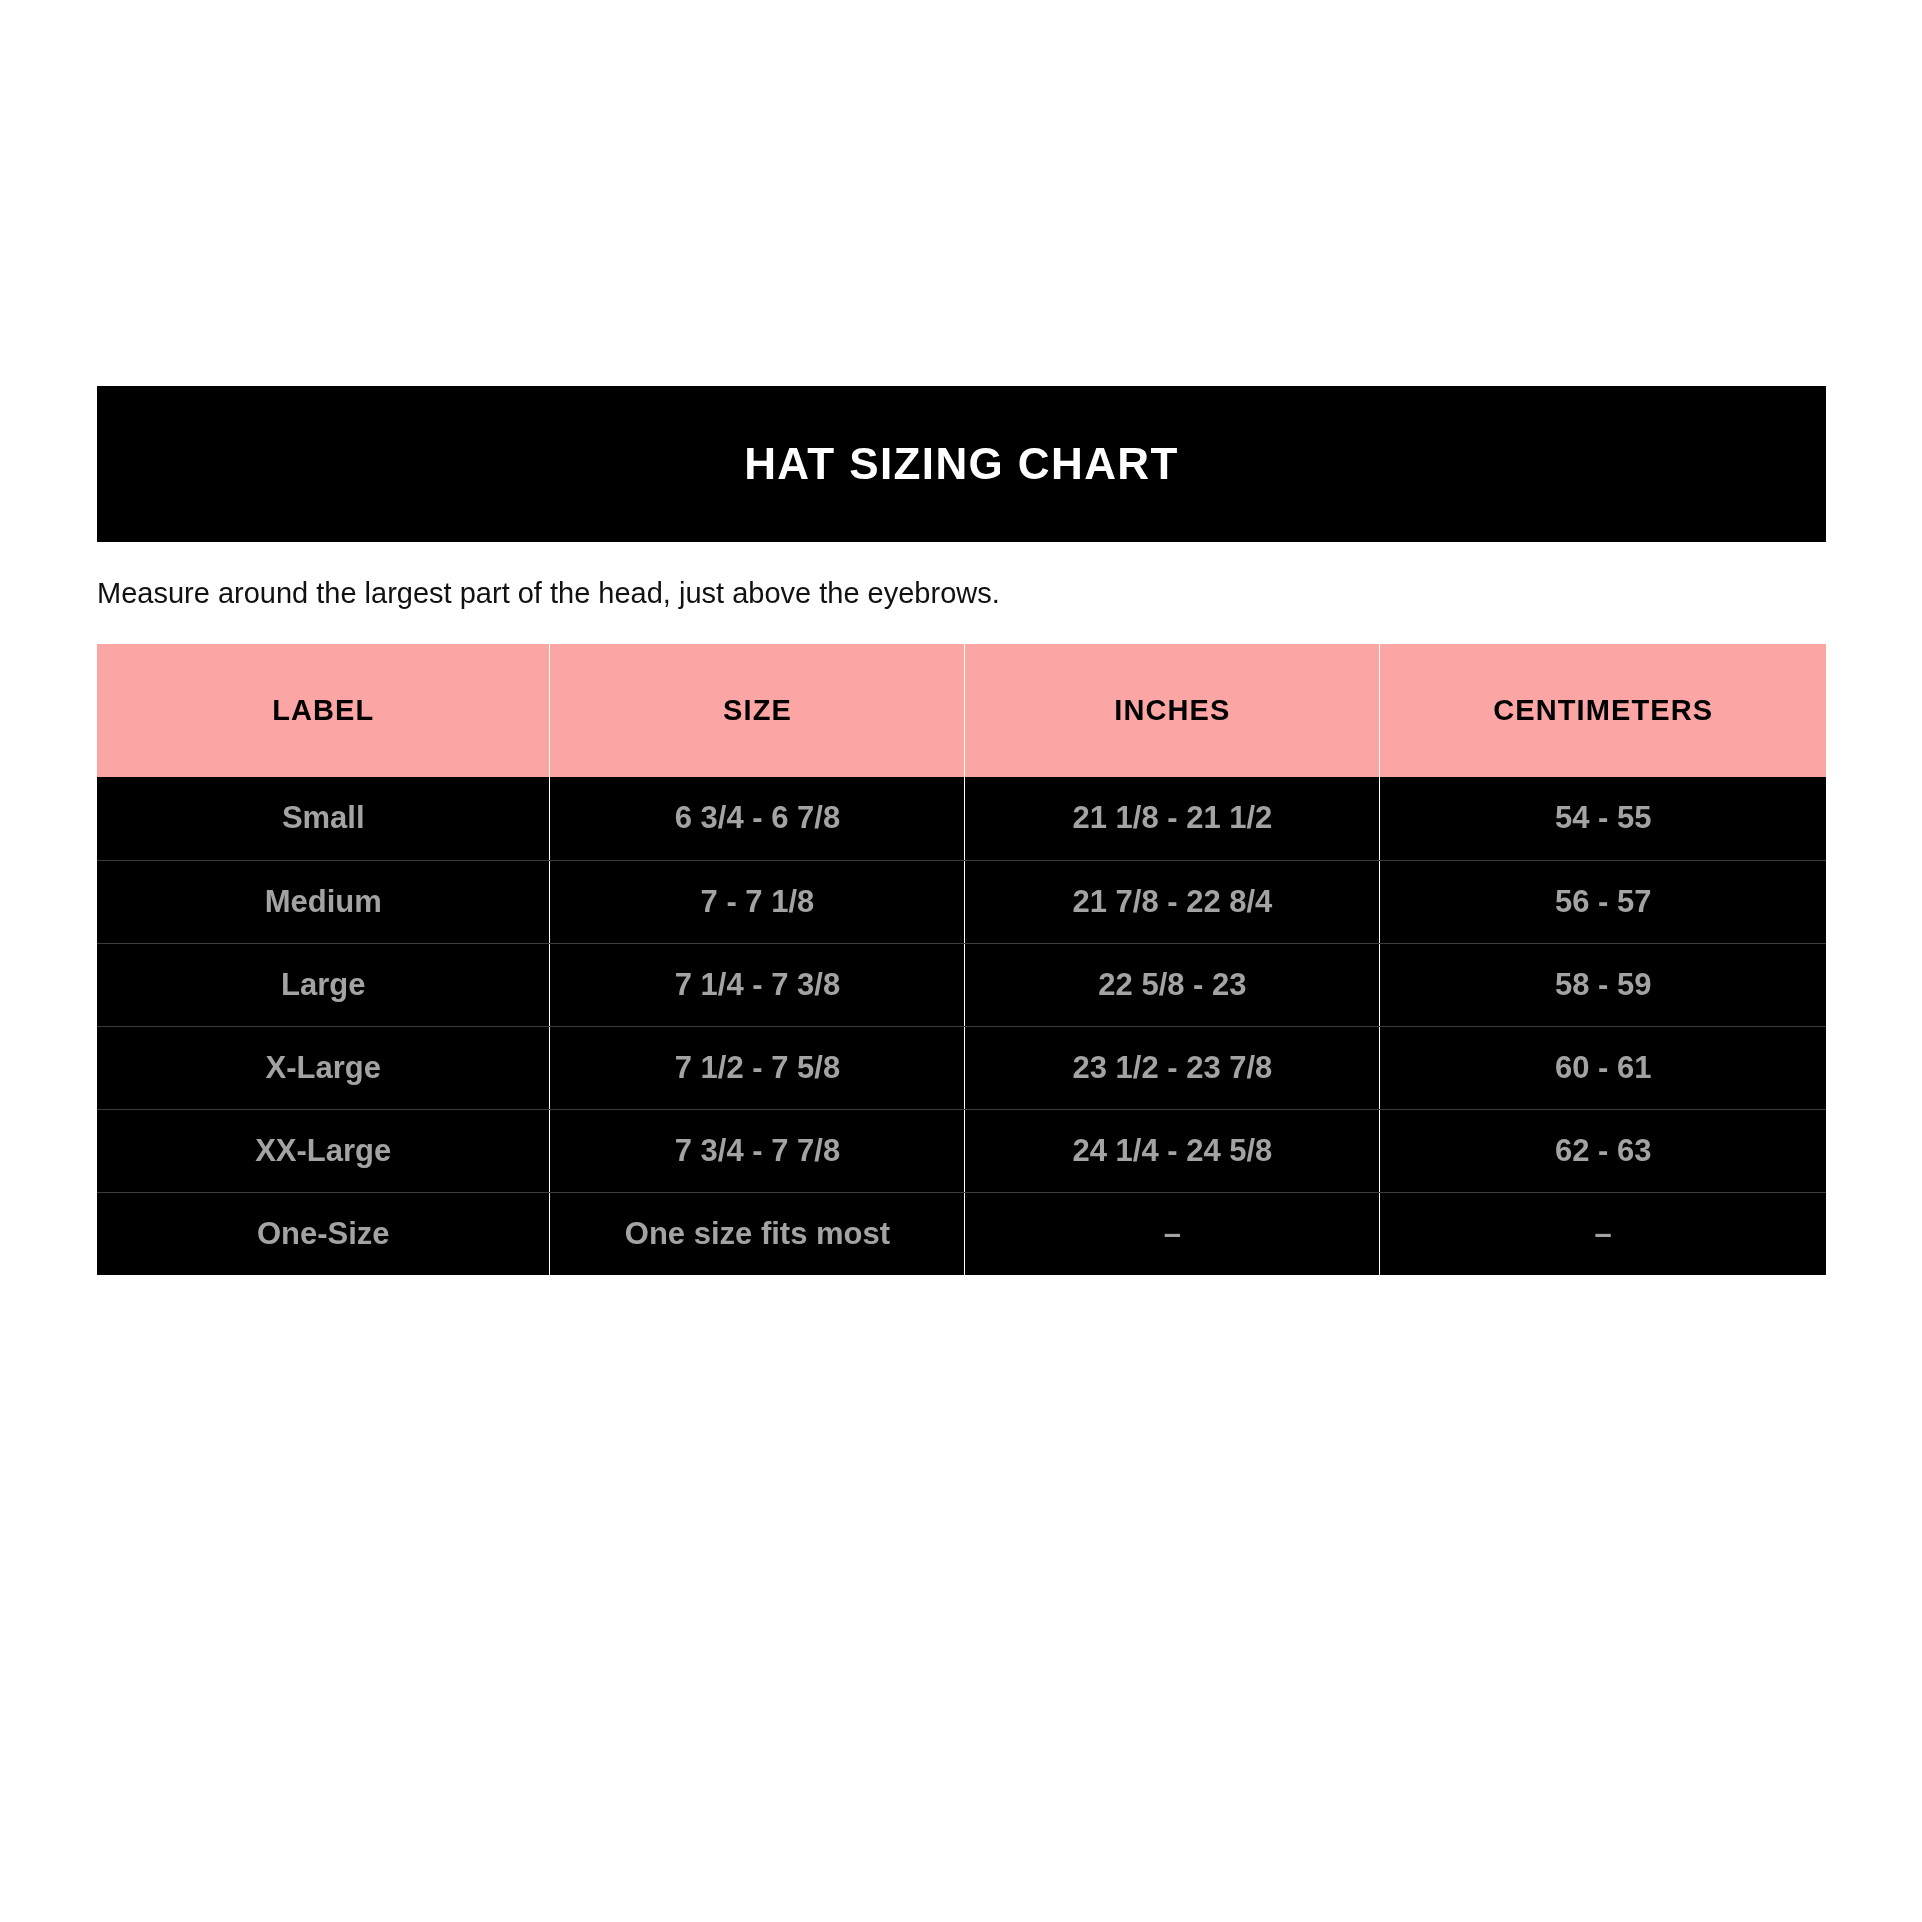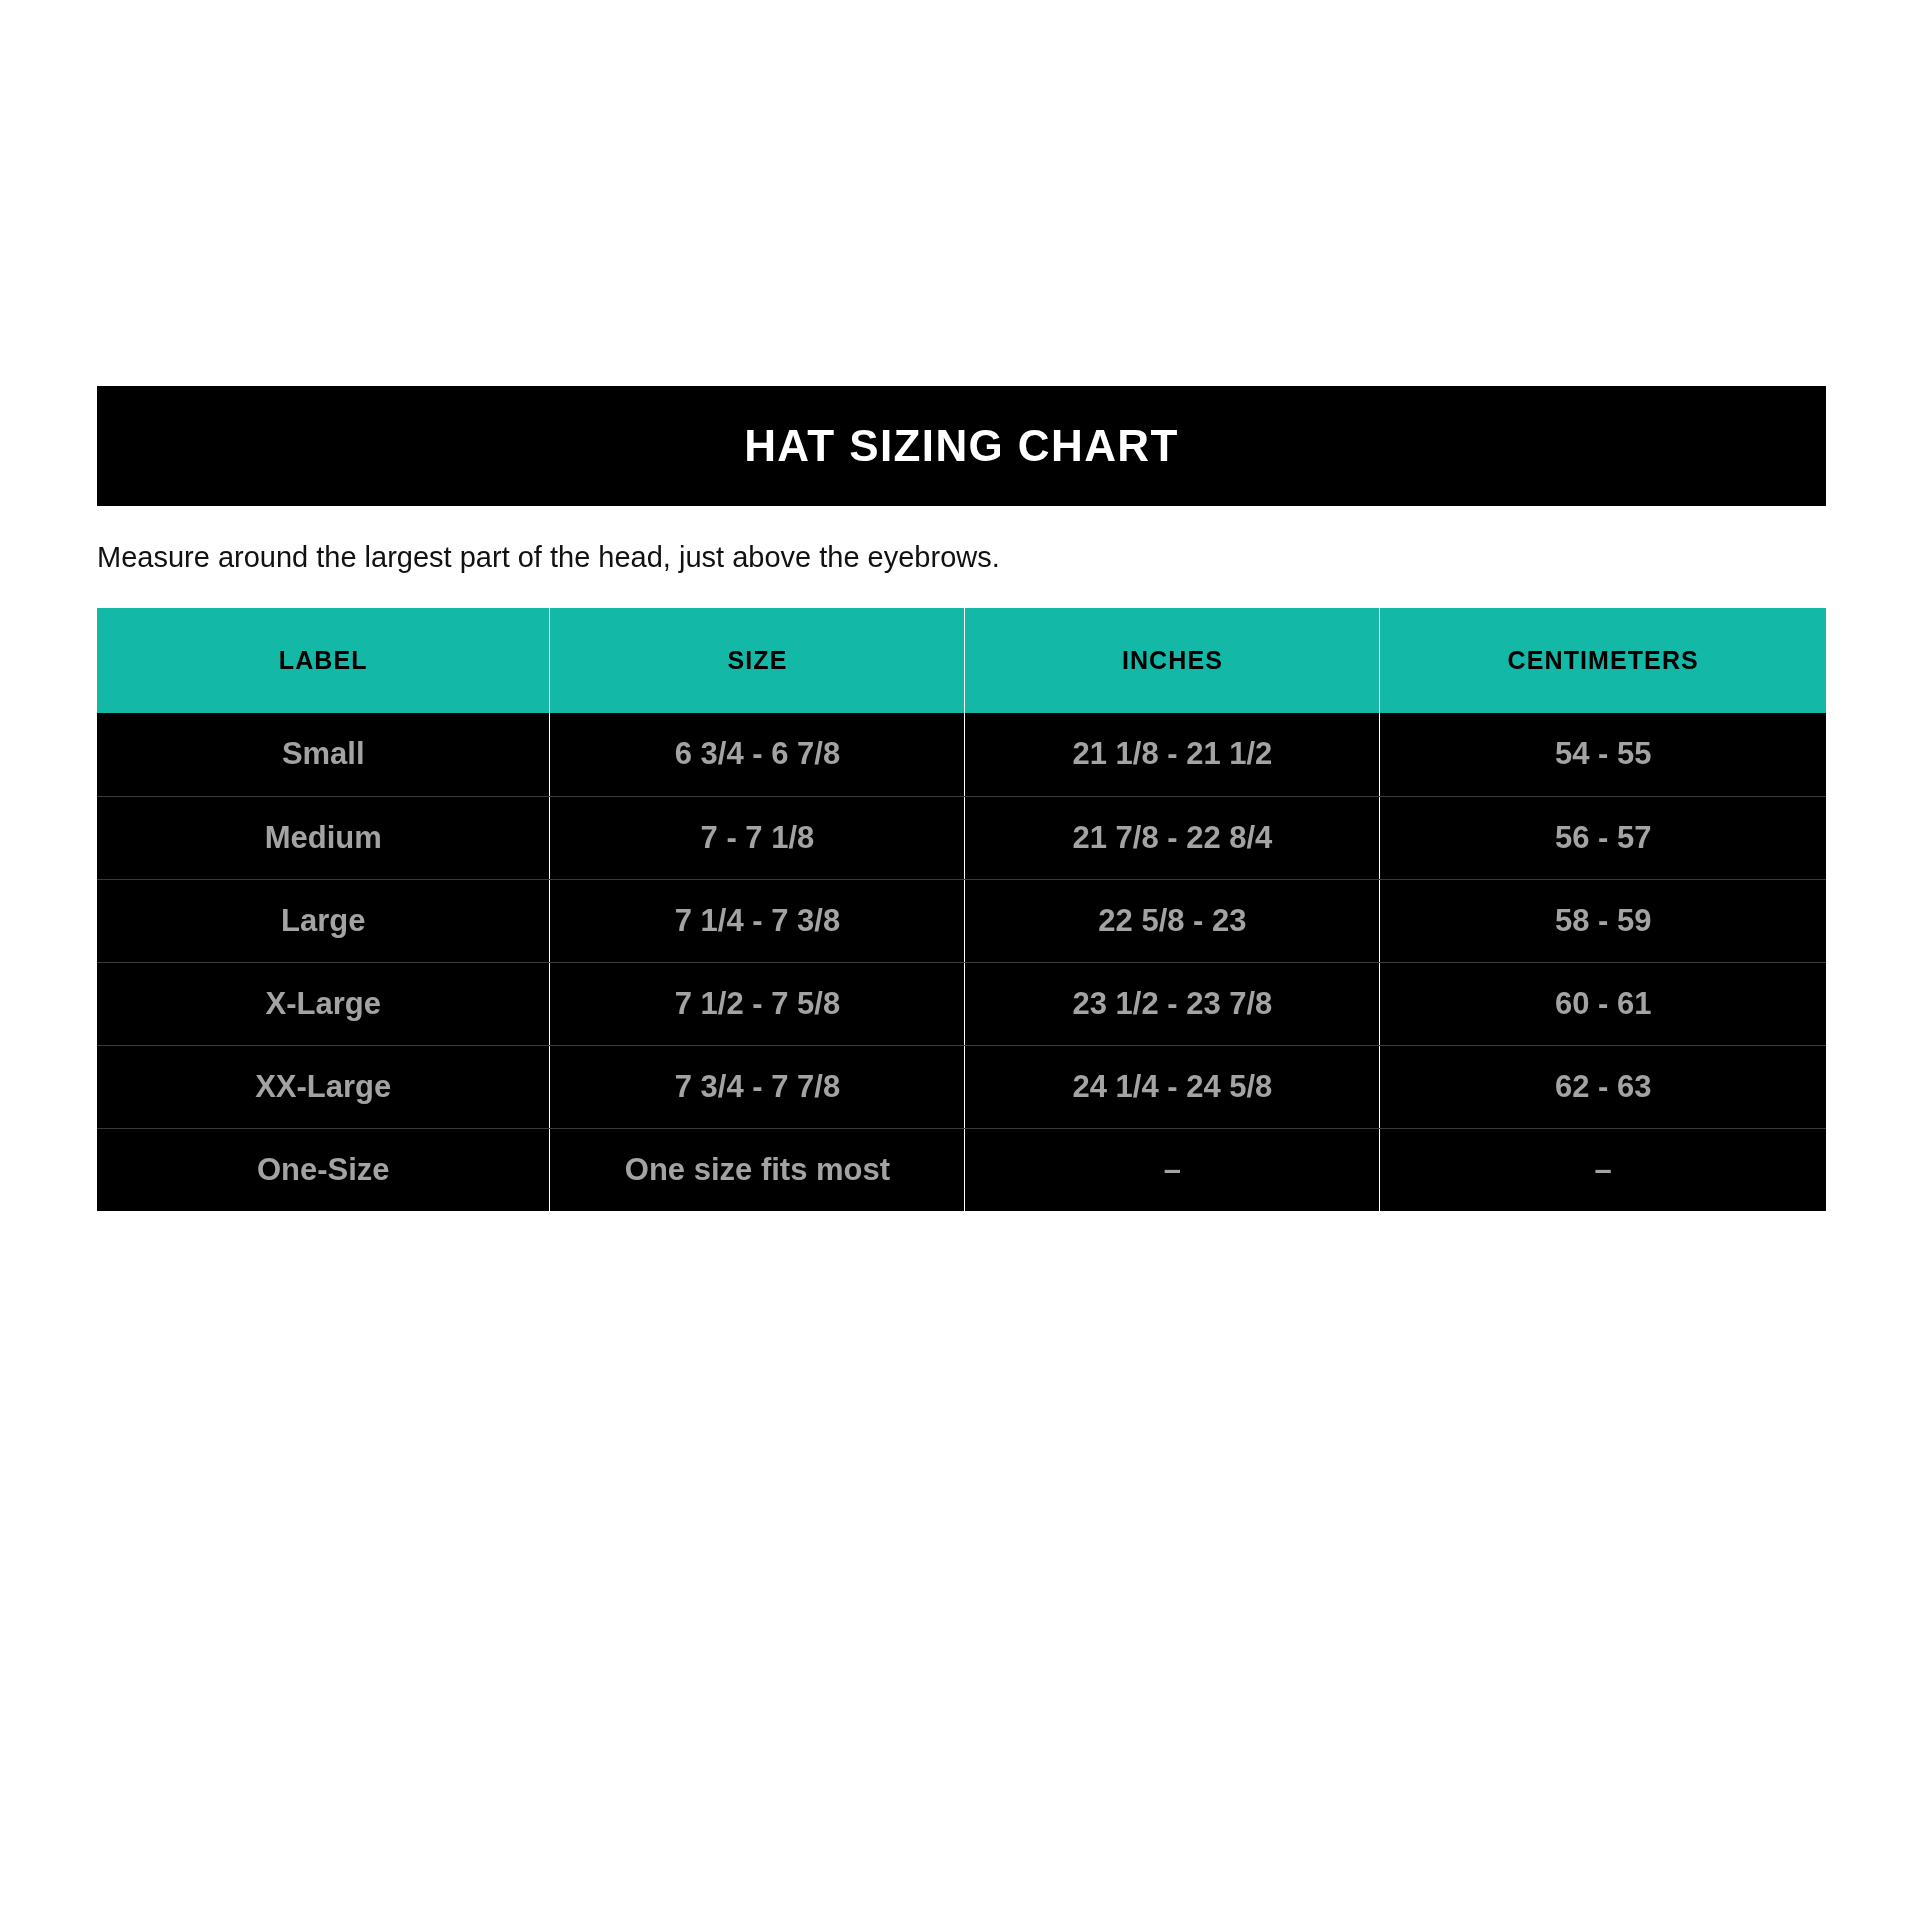--- a/index.html
+++ b/index.html
@@ -24,21 +24,21 @@
   .chart-wrap {
     position: absolute;
     left: 97px;
     top: 386px;
     width: 1729px;
   }
 
   
   .title-bar {
     background: #000000;
-    height: 120px;
+    height: 156px;
     display: flex;
     align-items: center;
     justify-content: center;
   }
   .title-text {
     color: #ffffff;
     font-size: 44px;
     font-weight: bold;
     letter-spacing: 1.4px;
     text-transform: uppercase;
@@ -63,27 +63,27 @@
     border-collapse: collapse;
     width: 100%;
     table-layout: fixed;
   }
   table.size-table col.c0 { width: 26.2%; }
   table.size-table col.c1 { width: 24.0%; }
   table.size-table col.c2 { width: 24.0%; }
   table.size-table col.c3 { width: 25.8%; }
 
   thead th {
-    background: #14b8a6;
+    background: #fca5a5;
     color: #000000;
-    font-size: 25px;
+    font-size: 29px;
     font-weight: bold;
     letter-spacing: 1.1px;
     text-transform: uppercase;
-    height: 105px;
+    height: 133px;
     text-align: center;
     vertical-align: middle;
     border-right: 1.8px solid #ffffff;
     box-sizing: border-box;
   }
   thead th:last-child { border-right: none; }
 
   tbody td {
     background: #000000;
     color: #a3a3a3;

